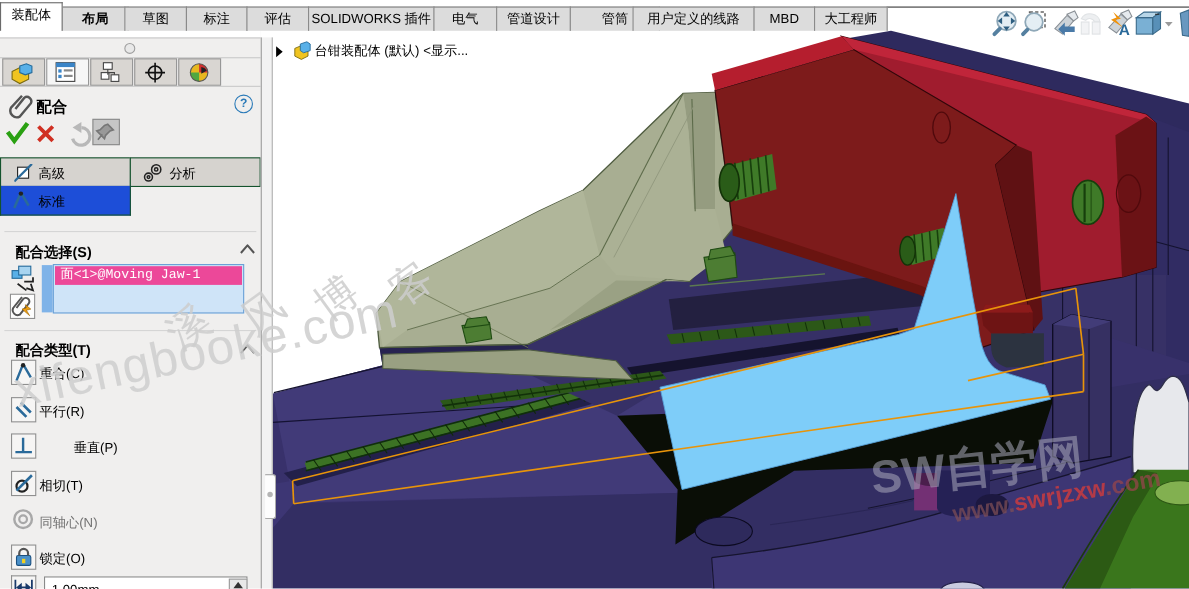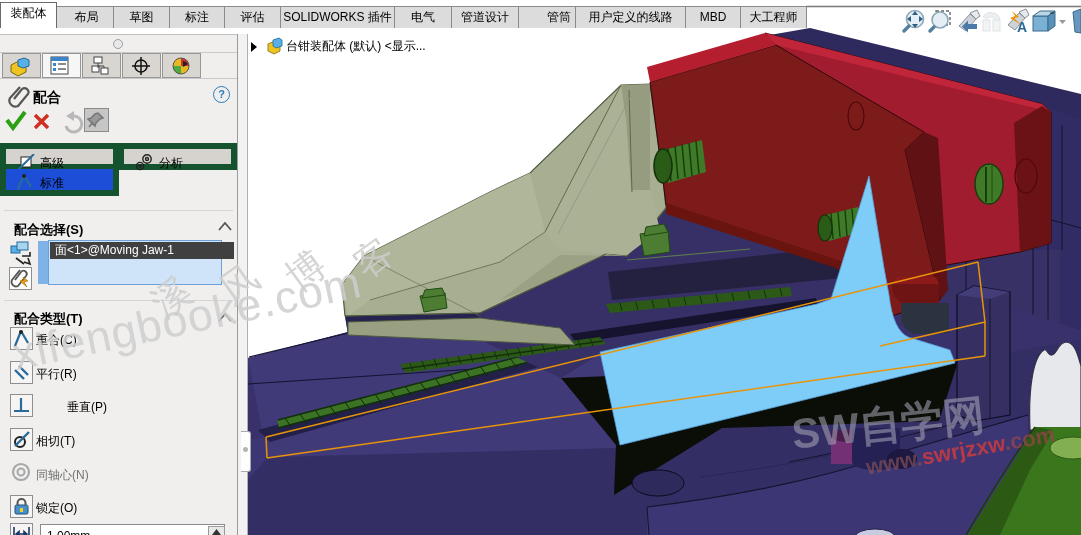--- a/index.html
+++ b/index.html
@@ -9,21 +9,21 @@
   #tabbar{position:absolute;left:0;top:0;width:1081px;height:28px;background:transparent;z-index:4;}
   .tab{position:absolute;top:6px;height:22px;background:#dcdcdc;border:1px solid #8a8a8a;
     border-bottom:none;box-sizing:border-box;color:#000;font-size:12px;text-align:center;
     line-height:21px;}
   .tab.active{top:2px;height:26px;background:#ffffff;border:1px solid #6a6a6a;border-bottom:none;z-index:3;}
   
   #panel{position:absolute;left:0;top:28px;width:237px;height:507px;background:#f0efee;}
   .ptab{position:absolute;top:25px;width:39px;height:25px;background:#d9d6d2;border:1px solid #979797;box-sizing:border-box;}
   .ptab.active{background:#f6f6f6;}
   .hdr{font-weight:bold;font-size:13px;color:#000;}
-  .cell{position:absolute;box-sizing:border-box;border:6px solid #14532d;background:#d6d3cf;font-size:12px;color:#000;}
+  .cell{position:absolute;box-sizing:border-box;border:1px solid #14532d;background:#d6d3cf;font-size:12px;color:#000;}
   .cell.white{background:#1d4ed8;padding-left:10px;}
   .mlabel{font-size:12px;color:#000;}
   .ibox{position:absolute;width:23px;height:23px;box-sizing:border-box;border:1px solid #8f8f8f;background:#f6f5f4;}
   
   .wm{position:absolute;color:#d9d9d9;z-index:60;pointer-events:none;white-space:nowrap;}
 </style>
 </head>
 <body>
 
 <svg id="vp" class="abs" style="left:237px;top:0px;z-index:1" width="844" height="535" viewBox="237 0 844 535">
@@ -268,21 +268,21 @@
   <polygon points="1073,12 1081,9 1081,33 1075,32" fill="#6898c0" stroke="#3a6a8a"></polygon>
 </svg>
 
 <div class="abs" style="left:237px;top:34px;width:11px;height:501px;background:#f2f2f2;border-left:1px solid #9a9a9a;border-right:1px solid #b0b0b0;box-sizing:border-box;z-index:5"></div>
 <div class="abs" style="left:241px;top:431px;width:9px;height:39px;background:#fdfdfd;border:1px solid #aaa;border-left:none;border-radius:0 3px 3px 0;z-index:6"></div>
 <div class="abs" style="left:243px;top:447px;width:5px;height:5px;border-radius:50%;background:#b5b5b5;z-index:7"></div>
 
 <div id="tabbar">
   <div class="abs" style="left:0;top:6px;width:1081px;height:1px;background:#7a7a7a;"></div>
   <div class="tab active" style="left:0px;width:57px;">装配体</div>
-  <div class="tab" style="left:56px;width:61px;">布局</div>
+  <div class="tab" style="left:56px;width:61px;font-weight:bold;">布局</div>
   <div class="tab" style="left:113px;width:57px;">草图</div>
   <div class="tab" style="left:169px;width:56px;">标注</div>
   <div class="tab" style="left:224px;width:57px;">评估</div>
   <div class="tab" style="left:280px;width:115px;">SOLIDWORKS 插件</div>
   <div class="tab" style="left:394px;width:58px;">电气</div>
   <div class="tab" style="left:451px;width:68px;">管道设计</div>
   <div class="tab" style="left:518px;width:82px;">管筒</div>
   <div class="tab" style="left:575px;width:111px;">用户定义的线路</div>
   <div class="tab" style="left:685px;width:56px;">MBD</div>
   <div class="tab" style="left:740px;width:67px;">大工程师</div>
@@ -392,21 +392,21 @@
     <path d="M 14,16 l8,0 0,-4 M 8,18 l8,6 M 16,22 l6,2 -2,-6" stroke="#222" fill="none" stroke-width="1.6"></path>
   </svg>
   <div class="ibox" style="left:9px;top:239px;background:#fdfdfd;">
     <svg width="21" height="21" viewBox="0 0 21 21">
       <path d="M 5,12 L 11,4 a3,3 0 0 1 5,4 L 8,18 a4.5,4.5 0 0 1 -6,-6 L 10,2" fill="none" stroke="#555" stroke-width="1.8"></path>
       <path d="M 13,9 l5,4 -4,1 3,5 -7,-6 4,-1 z" fill="#f0a010" stroke="#a06808" stroke-width="0.6"></path>
     </svg>
   </div>
   <div class="abs" style="left:38px;top:213px;width:10px;height:43px;background:#7fb3e8;"></div>
   <div class="abs" style="left:48px;top:212px;width:174px;height:45px;background:#cfe4f8;border:1px solid #6ba1d6;box-sizing:border-box;"></div>
-  <div class="abs" style="left:50px;top:214px;width:184px;height:17px;background:#404040;color:#fff;font-size:12px;line-height:17px;padding-left:5px;box-sizing:border-box;">面&lt;1&gt;@Moving Jaw-1</div>
+  <div class="abs" style="left:50px;top:214px;width:170px;height:17px;background:#ec4899;color:#fff;font-size:12px;line-height:17px;padding-left:5px;box-sizing:border-box;font-family:Liberation Mono, monospace;">面&lt;1&gt;@Moving Jaw-1</div>
   <div class="abs" style="left:4px;top:272px;width:229px;height:1px;background:#d5d5d5;"></div>
 
   <div class="abs hdr" style="left:14px;top:282px;">配合类型<span style="font-weight:bold">(T)</span></div>
   <svg class="abs" style="left:218px;top:285px;" width="14" height="9" viewBox="0 0 14 9">
       <path d="M 1,8 L 7,1 L 13,8" fill="none" stroke="#555" stroke-width="1.8"></path>
     </svg>
 
   <div class="ibox" style="left:10px;top:299px;">
     <svg width="21" height="21" viewBox="0 0 21 21">
         <path d="M 10,3 L 4,18 M 10,3 L 17,15" stroke="#2a6a9a" stroke-width="2.2" fill="none"></path>

